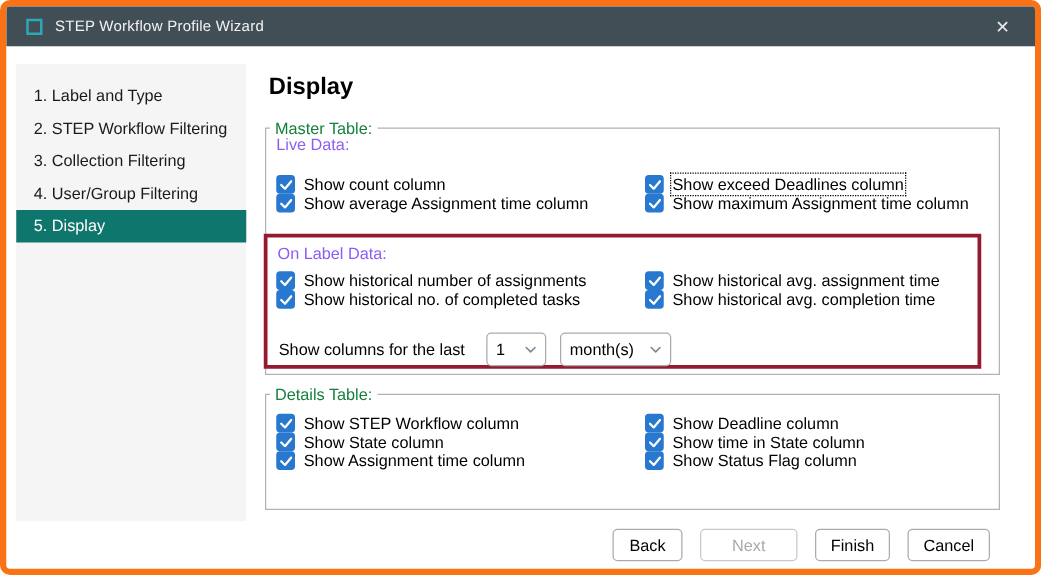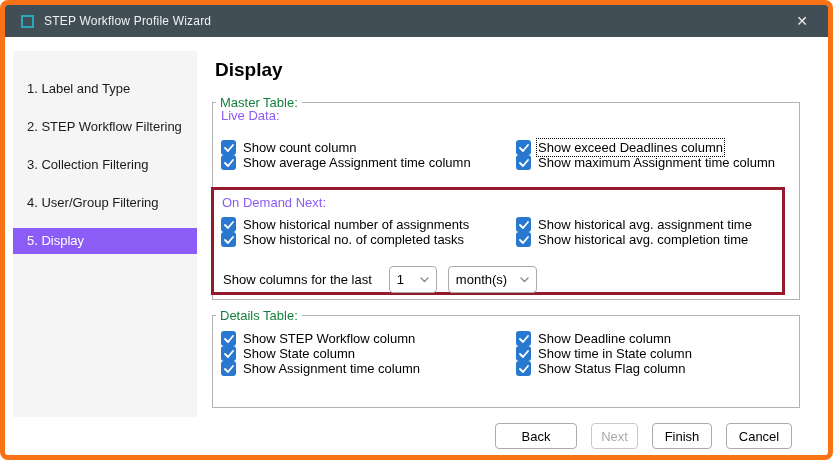--- a/index.html
+++ b/index.html
@@ -21,22 +21,22 @@
   .close-btn {
     position:absolute; right:6px; top:0; width:40px; height:32px;
     display:flex; align-items:center; justify-content:center;
     color:#e9e9e9; font-size:14px; cursor:default;
   }
   
   .sidebar {
     position:absolute; left:8px; top:46px; width:184px; height:366px;
     background:#f5f5f5; padding-top:13px; font-size:13px; color:#1a1a1a;
   }
-  .side-item { height:26px; line-height:26px; padding-left:14px; white-space:nowrap;margin-top:12px; }
-  .side-item.selected { background:#8b5cf6; color:#ffffff; }
+  .side-item { height:26px; line-height:26px; padding-left:14px; white-space:nowrap; }
+  .side-item.selected { background:#0f766e; color:#ffffff; }
   
   .heading { position:absolute; left:210px; top:54px; font-size:19px; font-weight:bold; color:#000; }
   .groupbox { position:absolute; border:1px solid #b3b3b3; background:transparent; }
   .gb-master { left:207px; top:97px; width:588px; height:198px; }
   .gb-details { left:207px; top:310px; width:588px; height:93px; }
   .gb-legend {
     position:absolute; background:#fff; padding:0 4px; font-size:13px; color:#15803d; z-index:2;
   }
   .lg-master { left:211px; top:90px; }
   .lg-details { left:211px; top:303px; }
@@ -76,21 +76,21 @@
   .chev svg { display:block; }
   
   .footer {
     position:absolute; right:36px; top:418px; display:flex; gap:14px;
   }
   .btn {
     height:26px; background:#fff; border:1px solid #ababab; border-radius:4px;
     font-size:13px; color:#000; display:flex; align-items:center; justify-content:center;
     font-family:"Liberation Sans", sans-serif; cursor:default;
   }
-  .btn-back { width:82px; } .btn-next { width:47px; } .btn-finish { width:60px; } .btn-cancel { width:66px; }
+  .btn-back { width:56px; } .btn-next { width:78px; } .btn-finish { width:60px; } .btn-cancel { width:66px; }
   .btn.disabled { color:#a9a9a9; border-color:#c9c9c9; }
 </style>
 </head>
 <body>
 
 <div class="window">
 
   <div class="titlebar">
     <div class="titlebar-icon"></div>
     <div class="titlebar-text">STEP Workflow Profile Wizard</div>
@@ -140,21 +140,21 @@
       <span class="cb">
           <svg width="10" height="8" viewBox="0 0 10 8">
             <polyline points="1,4 4,7 9,1" fill="none" stroke="#fff" stroke-width="1.8" stroke-linecap="round" stroke-linejoin="round"></polyline>
           </svg>
         </span>
       <span class="cb-label">Show maximum Assignment time column</span>
     </div>
   </div>
 
   <div class="red-box"></div>
-  <div class="sub-label lbl-ondemand">On Demand Next:</div>
+  <div class="sub-label lbl-ondemand">On Label Data:</div>
 
   <div class="cb-grid grid-od">
     <div class="cb-cell">
       <span class="cb">
           <svg width="10" height="8" viewBox="0 0 10 8">
             <polyline points="1,4 4,7 9,1" fill="none" stroke="#fff" stroke-width="1.8" stroke-linecap="round" stroke-linejoin="round"></polyline>
           </svg>
         </span>
       <span class="cb-label">Show historical number of assignments</span>
     </div>

